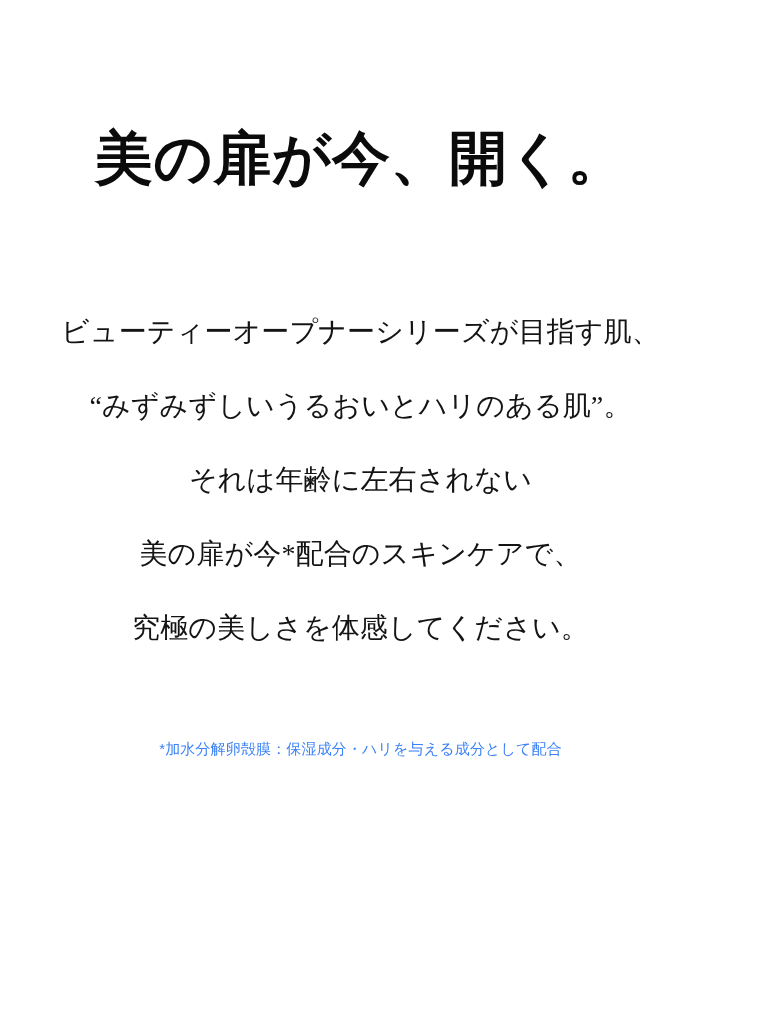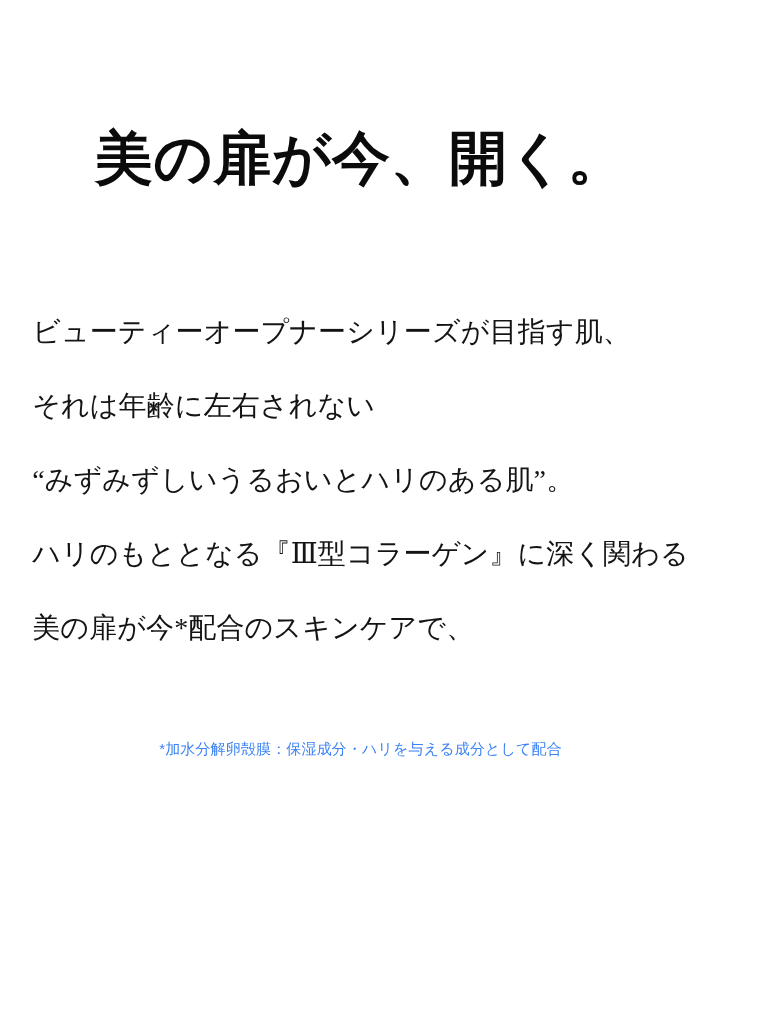--- a/index.html
+++ b/index.html
@@ -32,21 +32,21 @@
     line-height: 1.15;
     font-weight: 700;
     letter-spacing: 0.01em;
     text-align: center;
     color: #0b0b0b;
     white-space: nowrap;
   }
 
   .body-copy {
     margin-top: 86px;
-    text-align: left;
+    text-align: center;
     font-size: 28px;
     line-height: 1.0;
     color: #141414;
     font-weight: 400;
   }
 
   .body-line {
     display: block;
     margin-bottom: 46px;
     letter-spacing: 0.005em;
@@ -69,21 +69,21 @@
 </style>
 </head>
 <body>
 
 <div class="page">
 
   <h1 class="headline">美の扉が今、開く。</h1>
 
   <div class="body-copy">
     <span class="body-line">ビューティーオープナーシリーズが目指す肌、</span>
+    <span class="body-line">“みずみずしいうるおいとハリのある肌”。</span>
     <span class="body-line">それは年齢に左右されない</span>
-    <span class="body-line">“みずみずしいうるおいとハリのある肌”。</span>
-    <span class="body-line">ハリのもととなる『Ⅲ型コラーゲン』に深く関わる</span>
     <span class="body-line">美の扉が今*配合のスキンケアで、</span>
+    <span class="body-line">究極の美しさを体感してください。</span>
   </div>
 
   <div class="footnote">*加水分解卵殻膜：保湿成分・ハリを与える成分として配合</div>
 
 </div>
 
 </body></html>

